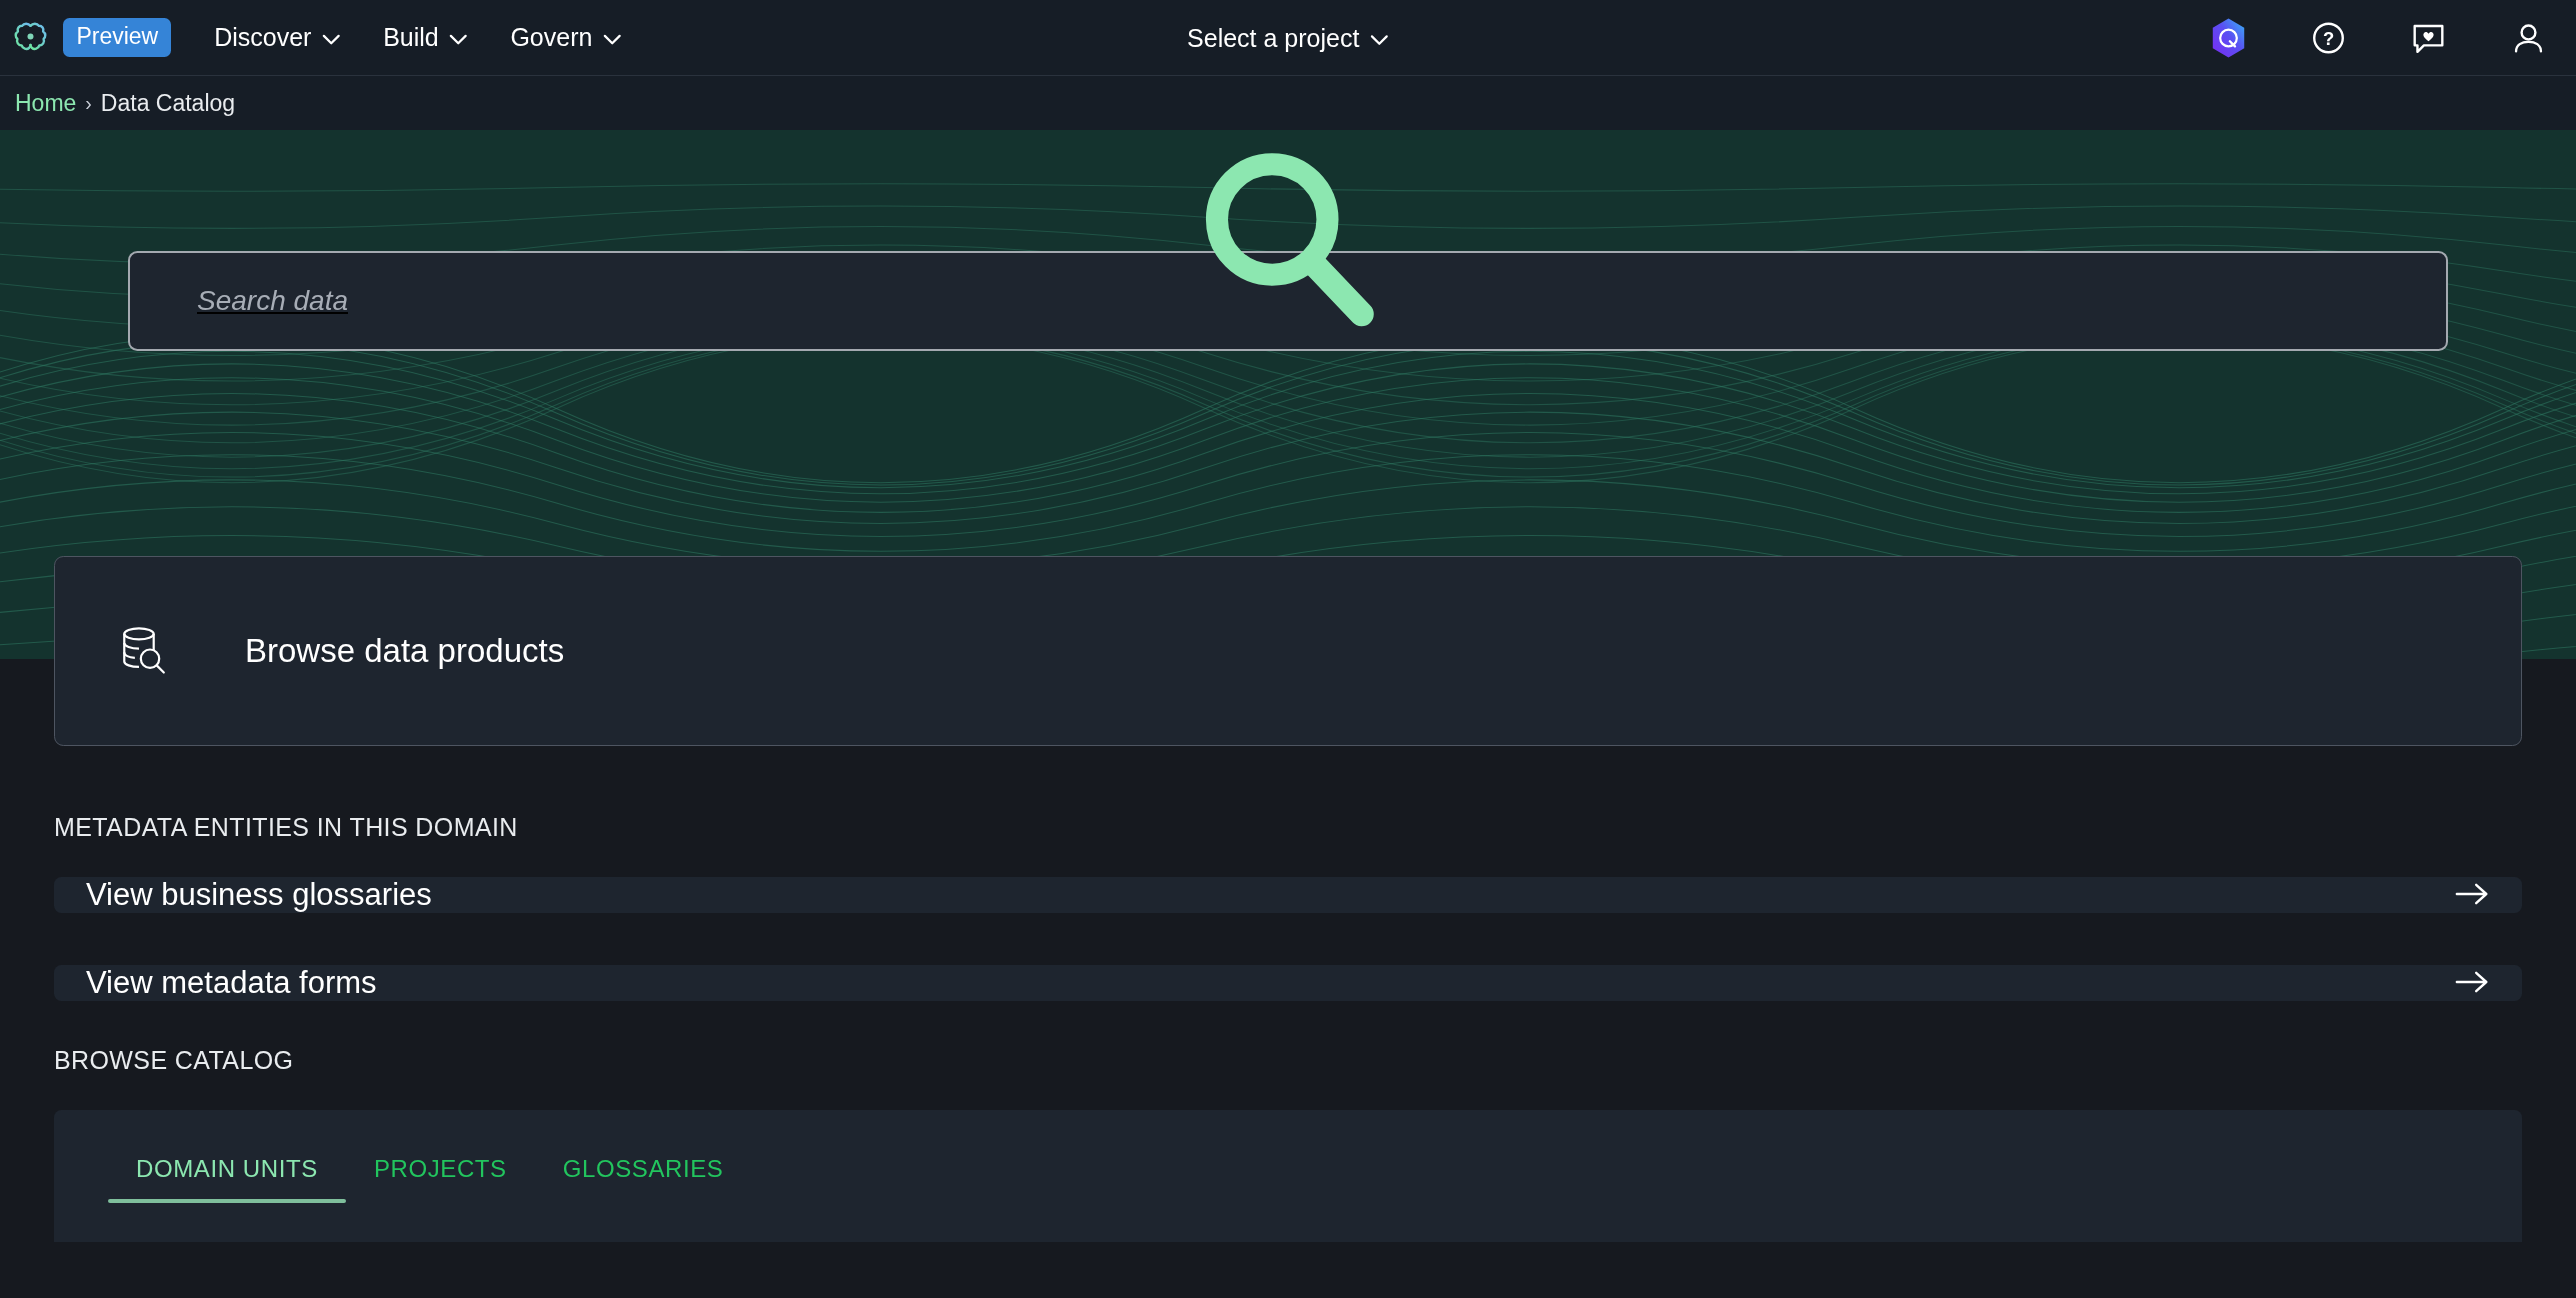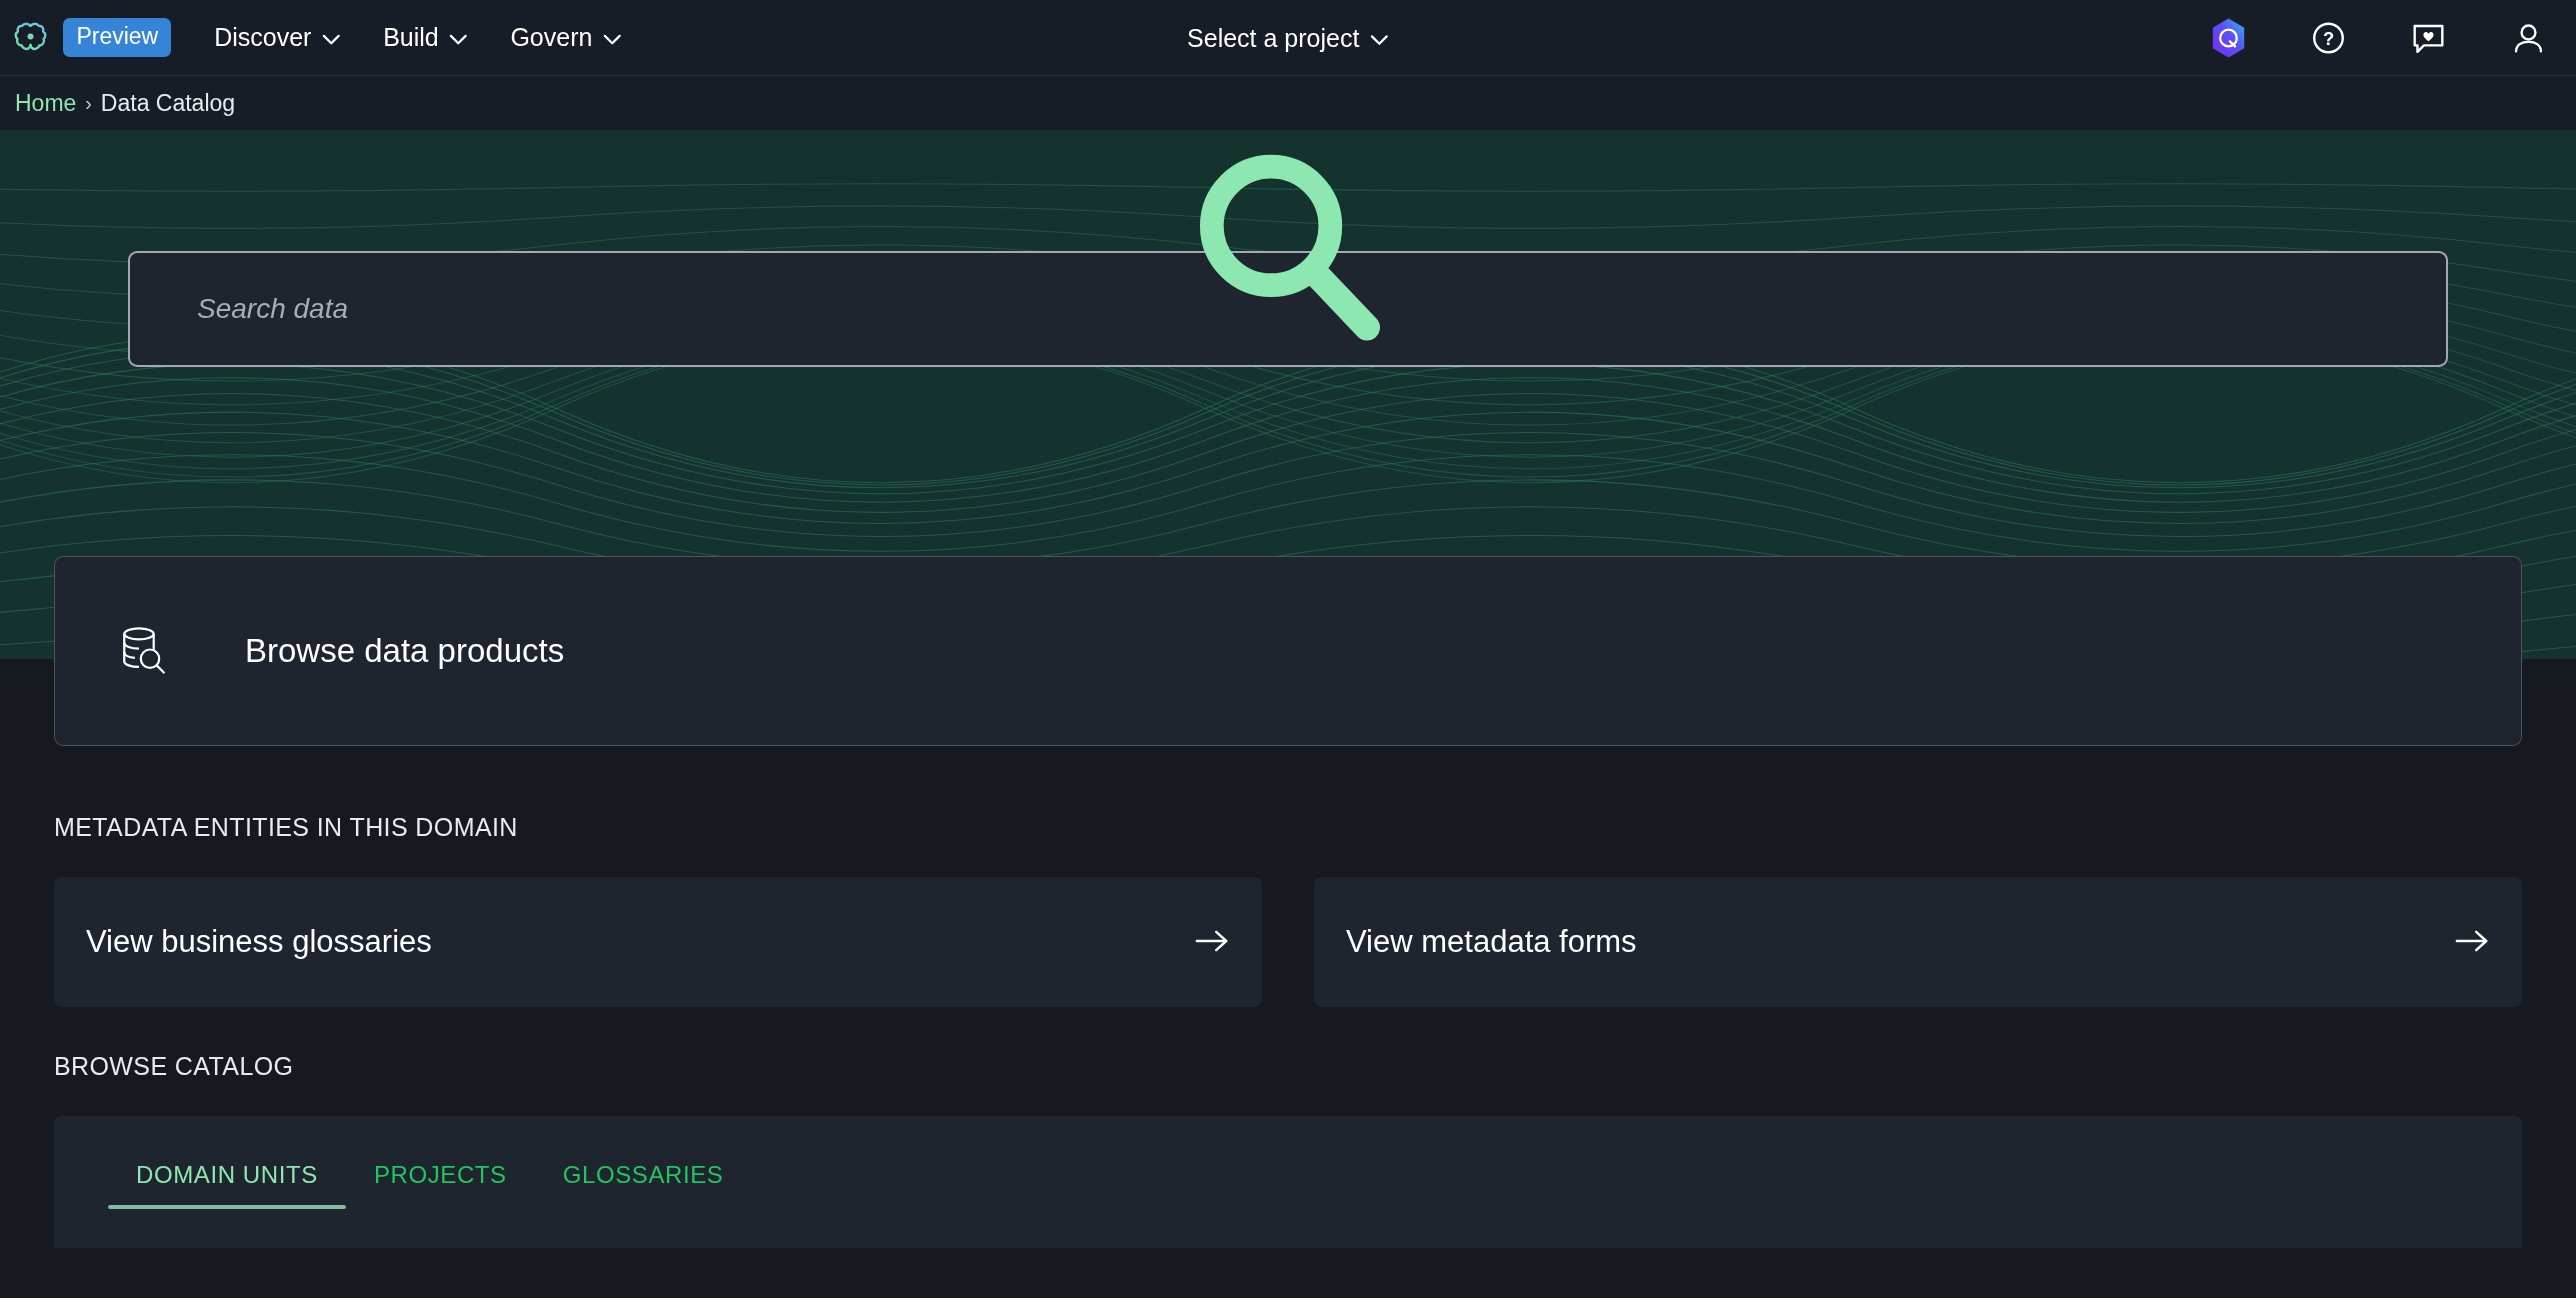--- a/index.html
+++ b/index.html
@@ -77,27 +77,28 @@
     overflow:hidden;
   }
   .hero svg{ position:absolute; inset:0; width:100%; height:100%; }
   .hero-inner{
     position:relative;
     z-index:2;
     padding:0 128px;
     padding-top:121px;
   }
   .searchbox{
-    height:116px;
+    height:100px;
     background:#1e252f;
     border:2.8px solid #a4a9b0;
     border-radius:9.3px;
     display:flex; align-items:center;
     padding-left:32px;
     gap:35px;
+    text-decoration:underline;
   }
   .search-ph{
     color:#a7adb6;
     font-size:28px;
     font-style:italic;
   }
 
   
   .browse-row{
     position:absolute;
@@ -123,21 +124,21 @@
   .body-wrap{ position:relative; padding:0 54px; }
   .sec-title{
     color:#e9ecef;
     font-size:25px;
     letter-spacing:0.4px;
     margin-top:45px;
     margin-bottom:35px;
   }
   #metadata-section{ padding-top:109px; }
 
-  .link-row{ display:flex; gap:52px; }
+  .link-row{ display:flex; gap:52px;flex-direction:column; }
   .link-card{
     flex:1;
     height:130px;
     background:#1e252f;
     border-radius:7.4px;
     display:flex; align-items:center; justify-content:space-between;
     padding:0 32px;
   }
   .link-label{ color:#ffffff; font-size:31px; }
   .arrow{ color:#ffffff; }

